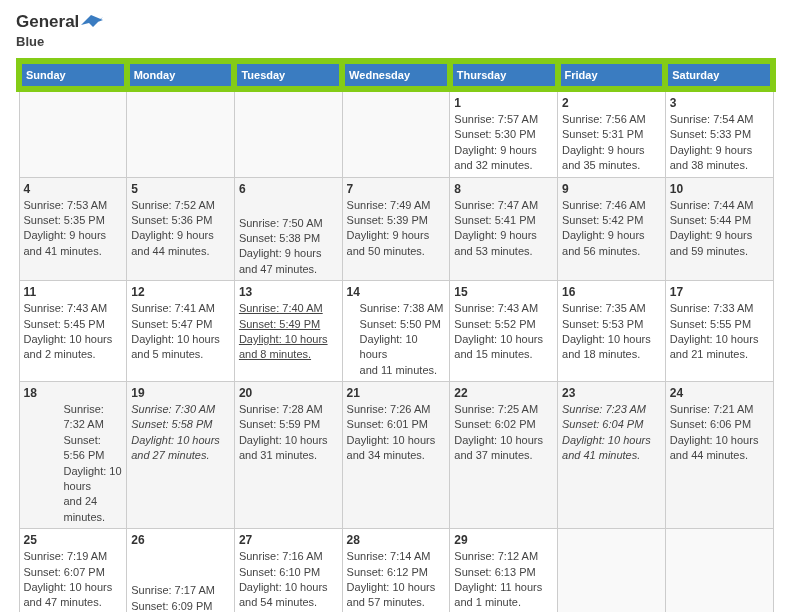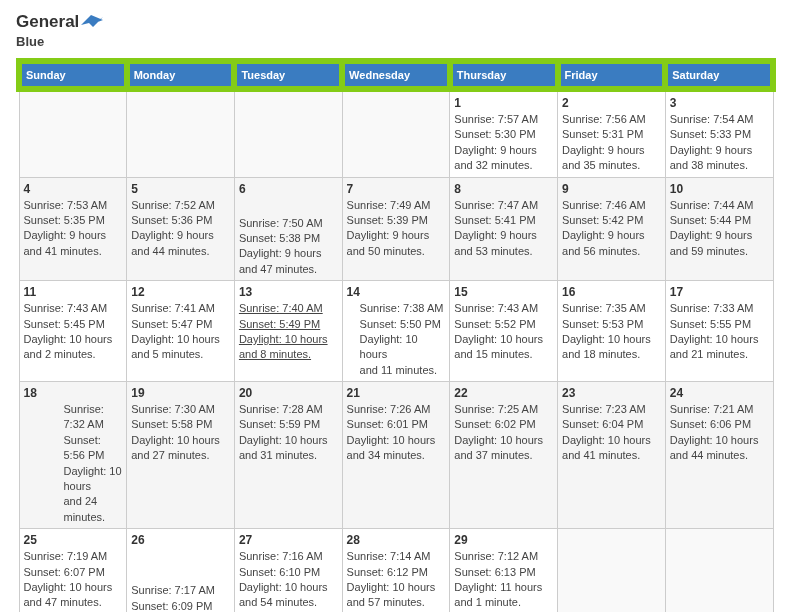--- a/index.html
+++ b/index.html
@@ -255,21 +255,21 @@
         <tr class="row-shade">
           <td>
             <span class="day-number">18</span>
             <div class="day-info" style="white-space: pre-line; margin-left: 40px;">Sunrise: 7:32 AM
 Sunset: 5:56 PM
 Daylight: 10 hours
 and 24 minutes.</div>
           </td>
           <td>
             <span class="day-number">19</span>
-            <div class="day-info" style="white-space: pre-line;">Sunrise: 7:30 AM
+            <div class="day-info" style="white-space: pre-line; font-style: italic;">Sunrise: 7:30 AM
 Sunset: 5:58 PM
 Daylight: 10 hours
 and 27 minutes.</div>
           </td>
           <td>
             <span class="day-number">20</span>
             <div class="day-info" style="white-space: pre-line;">Sunrise: 7:28 AM
 Sunset: 5:59 PM
 Daylight: 10 hours
 and 31 minutes.</div>
@@ -283,21 +283,21 @@
           </td>
           <td>
             <span class="day-number">22</span>
             <div class="day-info" style="white-space: pre-line;">Sunrise: 7:25 AM
 Sunset: 6:02 PM
 Daylight: 10 hours
 and 37 minutes.</div>
           </td>
           <td>
             <span class="day-number">23</span>
-            <div class="day-info" style="white-space: pre-line;">Sunrise: 7:23 AM
+            <div class="day-info" style="white-space: pre-line; font-style: italic;">Sunrise: 7:23 AM
 Sunset: 6:04 PM
 Daylight: 10 hours
 and 41 minutes.</div>
           </td>
           <td>
             <span class="day-number">24</span>
             <div class="day-info" style="white-space: pre-line;">Sunrise: 7:21 AM
 Sunset: 6:06 PM
 Daylight: 10 hours
 and 44 minutes.</div>

